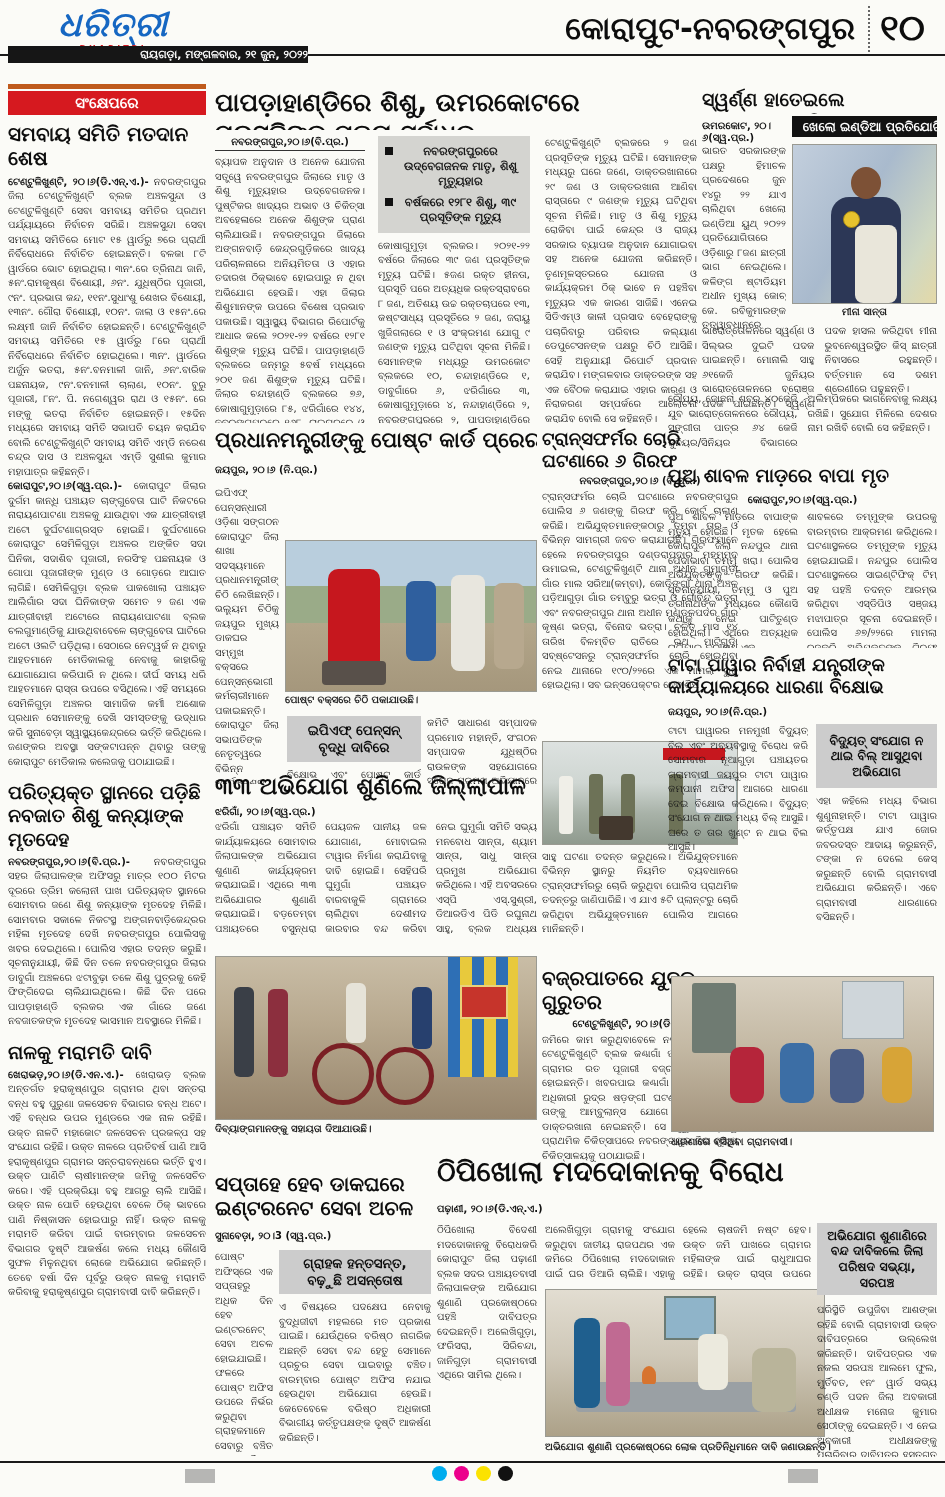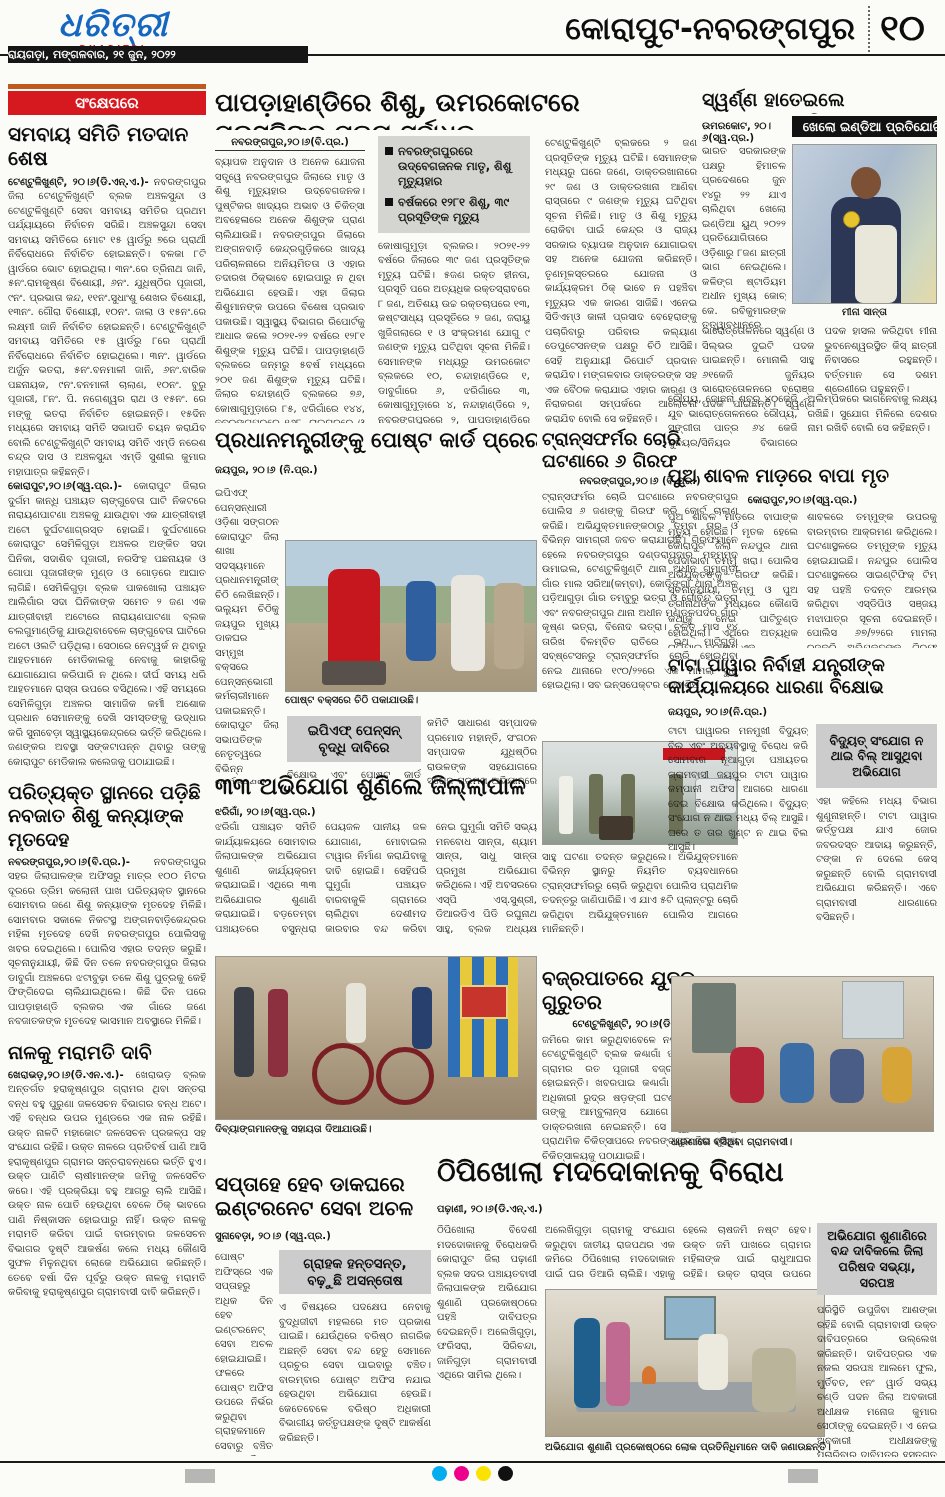--- a/index.html
+++ b/index.html
@@ -13,24 +13,24 @@
   .graybox{background:#cccccc;color:#0c0c0c;font-weight:bold;text-align:center;
            display:flex;align-items:center;justify-content:center;padding:3px 5px;box-sizing:border-box;line-height:1.25;}
   .blackbox{background:#121212;color:#ffffff;font-weight:bold;text-align:center;
             display:flex;align-items:center;justify-content:center;box-sizing:border-box;}
   .caption{font-size:10px;font-weight:600;color:#222;overflow:hidden;white-space:nowrap;text-overflow:ellipsis;}
   .photo{position:absolute;overflow:hidden;border:1px solid #9a9a92;box-sizing:border-box;}
   .rule{background:#1a1a1a;}
   .col2{column-count:2;column-gap:10px;}
   .col3{column-count:3;column-gap:9px;}
   .sq{display:inline-block;width:8px;height:8px;background:#111;margin-right:5px;flex:0 0 8px;margin-top:3px;}
-  .hi-row{display:flex;font-size:11.5px;font-weight:bold;line-height:1.3;margin-bottom:6px;text-align:left;}
+  .hi-row{display:flex;font-size:11.5px;font-weight:bold;line-height:1.3;margin-bottom:6px;text-align:center;}
   .logo-odia{font-size:34px;font-weight:bold;font-style:italic;color:#1667c2;letter-spacing:1px;}
   .logo-sub{font-size:8px;font-weight:bold;color:#d31a22;letter-spacing:3px;}
-  .datebar{background:#161616;color:#fff;font-size:11px;font-weight:bold;text-align:left;line-height:17px;}
+  .datebar{background:#161616;color:#fff;font-size:11px;font-weight:bold;text-align:right;line-height:17px;}
   .redbox{background:#d6191f;color:#fff;font-weight:bold;font-size:15px;text-align:center;line-height:24px;}
   .dot{position:absolute;width:15px;height:15px;border-radius:50%;}
   .shape{position:absolute;}
 </style>
 </head>
 <body>
 
 <div class="page">
 
   <div class="abs rule" style="left:0;top:54px;width:945px;height:2px;"></div>
@@ -189,21 +189,21 @@
       <div class="shape" style="left:18px;top:30px;width:20px;height:90px;background:#3a3f47;border-radius:6px;"></div>
       <div class="shape" style="left:52px;top:32px;width:20px;height:88px;background:#8c2f3e;border-radius:6px;"></div>
       <div class="shape" style="left:130px;top:26px;width:20px;height:60px;background:#e6e3d8;border-radius:6px;"></div>
       <div class="shape" style="left:196px;top:30px;width:20px;height:62px;background:#27406e;border-radius:6px;"></div>
     </div>
     <div class="caption" style="margin-top:3px;">ଦିବ୍ୟାଙ୍ଗମାନଙ୍କୁ ସହାୟତା ଦିଆଯାଉଛି।</div>
   </div>
 
   <div class="abs" style="left:215px;top:1172px;width:216px;height:284px;overflow:hidden;">
     <div class="hl" style="font-size:20px;height:54px;">ସପ୍ତାହେ ହେବ ଡାକଘରେ ଇଣ୍ଟରନେଟ ସେବା ଅଚଳ</div>
-    <div class="dateline" style="margin-top:4px;">ସୁନାବେଡ଼ା, ୨୦।୬ (ସ୍ୱ.ପ୍ର.)</div>
+    <div class="dateline" style="margin-top:4px;">ସୁନାବେଡ଼ା, ୨୦।3 (ସ୍ୱ.ପ୍ର.)</div>
     <div class="abs body-txt" style="left:0;top:78px;width:58px;height:206px;">ପୋଷ୍ଟ ଅଫିସ୍‌ରେ ଏକ ସପ୍ତାହରୁ ଅଧିକ ଦିନ ହେବ ଇଣ୍ଟରନେଟ୍ ସେବା ଅଚଳ ହୋଇଯାଇଛି। ଫଳରେ ପୋଷ୍ଟ ଅଫିସ ଉପରେ ନିର୍ଭର କରୁଥିବା ଗ୍ରାହକମାନେ ସେବାରୁ ବଞ୍ଚିତ ହୋଇଛନ୍ତି। ଏହି ପୋଷ୍ଟ ଅଫିସ ଉପରେ ହଜାରରୁ ଅଧିକ ଜମାକାରୀ ନିର୍ଭର କରୁଛନ୍ତି।</div>
     <div class="abs body-txt" style="left:64px;top:128px;width:152px;height:156px;">ଏ ବିଷୟରେ ପଦକ୍ଷେପ ନେବାକୁ ବୁଦ୍ଧିଜୀବୀ ମହଲରେ ମତ ପ୍ରକାଶ ପାଇଛି। ଯେଉଁଥିରେ ବରିଷ୍ଠ ନାଗରିକ ଅଛନ୍ତି ସେବା ବନ୍ଦ ହେତୁ ସେମାନେ ପ୍ରଚୁର ସେବା ପାଇବାରୁ ବଞ୍ଚିତ। ବାରମ୍ବାର ପୋଷ୍ଟ ଅଫିସ ନଯାଇ ହେଉଥିବା ଅଭିଯୋଗ ହେଉଛି। କେତେବେଳେ ବରିଷ୍ଠ ଅଧିକାରୀ ବିଭାଗୀୟ କର୍ତ୍ତୃପକ୍ଷଙ୍କ ଦୃଷ୍ଟି ଆକର୍ଷଣ କରିଛନ୍ତି।</div>
     <div class="abs graybox" style="left:64px;top:78px;width:152px;height:44px;font-size:13.5px;">ଗ୍ରାହକ ହନ୍ତସନ୍ତ, ବଢ଼ୁଛି ଅସନ୍ତୋଷ</div>
   </div>
 
   <div class="abs" style="left:437px;top:1155px;width:500px;height:302px;overflow:hidden;">
     <div class="hl" style="font-size:28px;height:40px;white-space:nowrap;">ଠିପିଖୋଲା ମଦଦୋକାନକୁ ବିରୋଧ</div>
     <div class="abs dateline" style="left:0;top:48px;">ପଢ଼ାଣୀ, ୨୦।୬(ଡି.ଏନ୍.ଏ.)</div>
     <div class="abs body-txt" style="left:0;top:68px;width:100px;height:234px;">ଠିପିଖୋଲା ବିଦେଶୀ ମଦଦୋକାନକୁ ବିରୋଧକରି କୋରାପୁଟ ଜିଲା ପଢ଼ାଣୀ ବ୍ଲକ ସଦର ପଞ୍ଚାୟତବାସୀ ଜିଲାପାଳଙ୍କ ଅଭିଯୋଗ ଶୁଣାଣି ପ୍ରକୋଷ୍ଠରେ ପହଞ୍ଚି ଦାବିପତ୍ର ଦେଇଛନ୍ତି। ଅଲେଖିଗୁଡ଼ା, ଫରିସରା, ସିରିଚନ୍ଦା, ଜାନିଗୁଡ଼ା ଗ୍ରାମବାସୀ ଏଥିରେ ସାମିଲ ଥିଲେ।</div>
     <div class="abs body-txt" style="left:108px;top:68px;width:130px;height:60px;">ଅଲେଖିଗୁଡ଼ା ଗ୍ରାମକୁ ସଂଯୋଗ କରୁଥିବା ଜାତୀୟ ରାଜପଥର ଏକ କମିରେ ଠିପିଖୋଲା ମଦଦୋକାନ ପାଇଁ ଘର ଡିଆରି ଚାଲିଛି। ଏହାକୁ ଗ୍ରାମବାସୀ ବିରୋଧ କରିଛନ୍ତି। ଉକ୍ତ ଘର କାମ ବନ୍ଦ କରାଯାଉ ବୋଲି ସେମାନେ ଦାବି କରିଛନ୍ତି। ସେଠାରେ ମଦଦୋକାନ</div>

